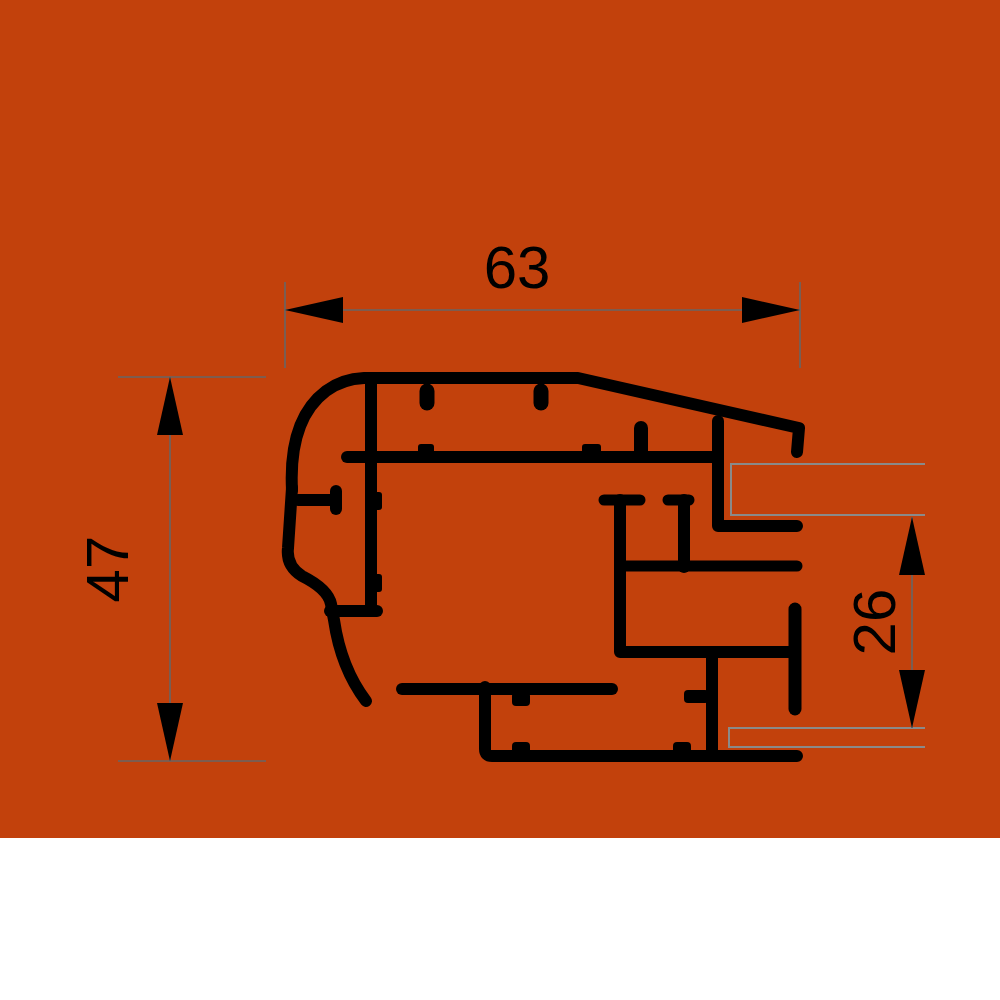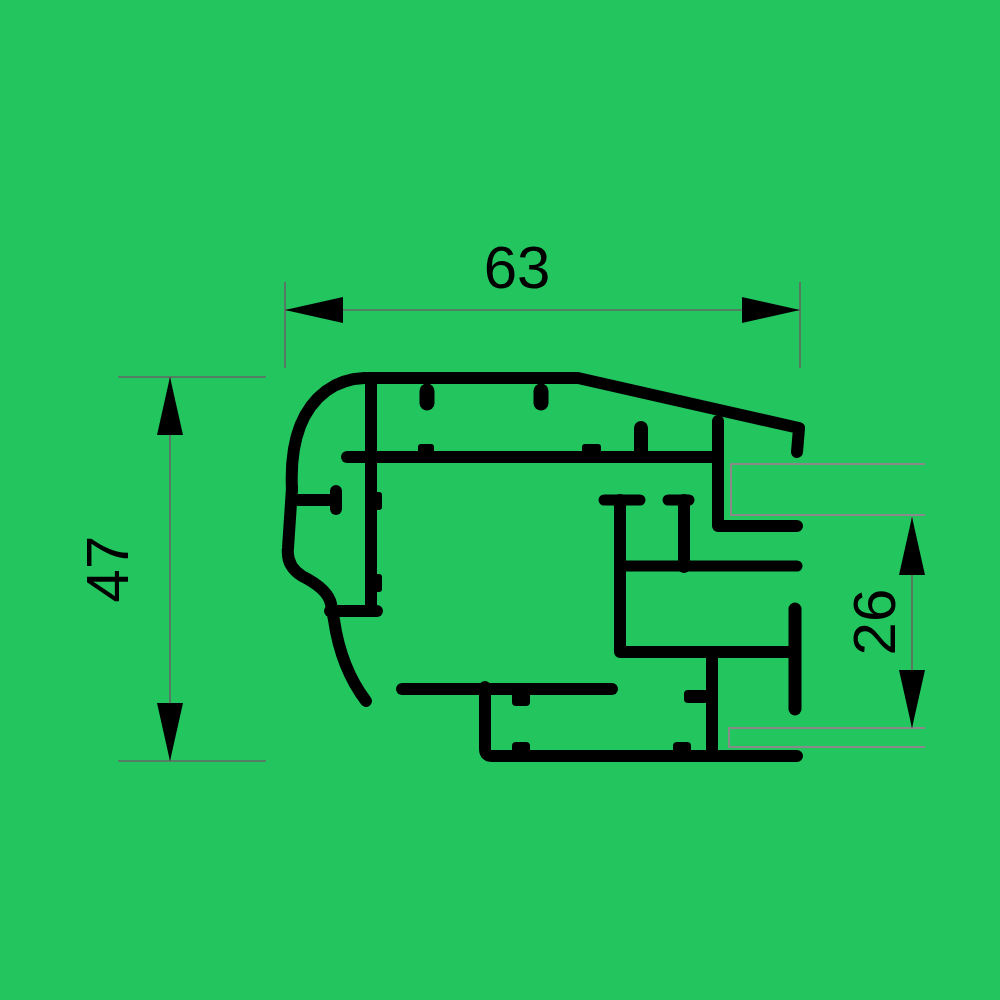--- a/index.html
+++ b/index.html
@@ -1,19 +1,19 @@
 <!DOCTYPE html>
 <html><head>
 <meta charset="utf-8">
 <style>
   html,body{margin:0;padding:0;background:#ffffff;}
   .canvas{
     position:relative;
-    width:1000px;height:1000px;
-    background:#22c55e;
+    width:1000px;height:838px;
+    background:#c2410c;
     font-family:"Liberation Sans", sans-serif;
   }
   svg{display:block;}
   .profile-stroke{stroke:#000000;fill:none;stroke-width:12;stroke-linecap:round;stroke-linejoin:round;}
   .profile-fill{fill:#000000;stroke:none;}
   .dim-line{stroke:#666666;stroke-width:1.6;fill:none;}
   .glass-line{stroke:#8a8a8a;stroke-width:2;fill:none;}
   .dim-arrow{fill:#000000;stroke:none;}
   .dim-text{fill:#000000;font-family:"Liberation Sans", sans-serif;font-size:60px;}
 </style>

